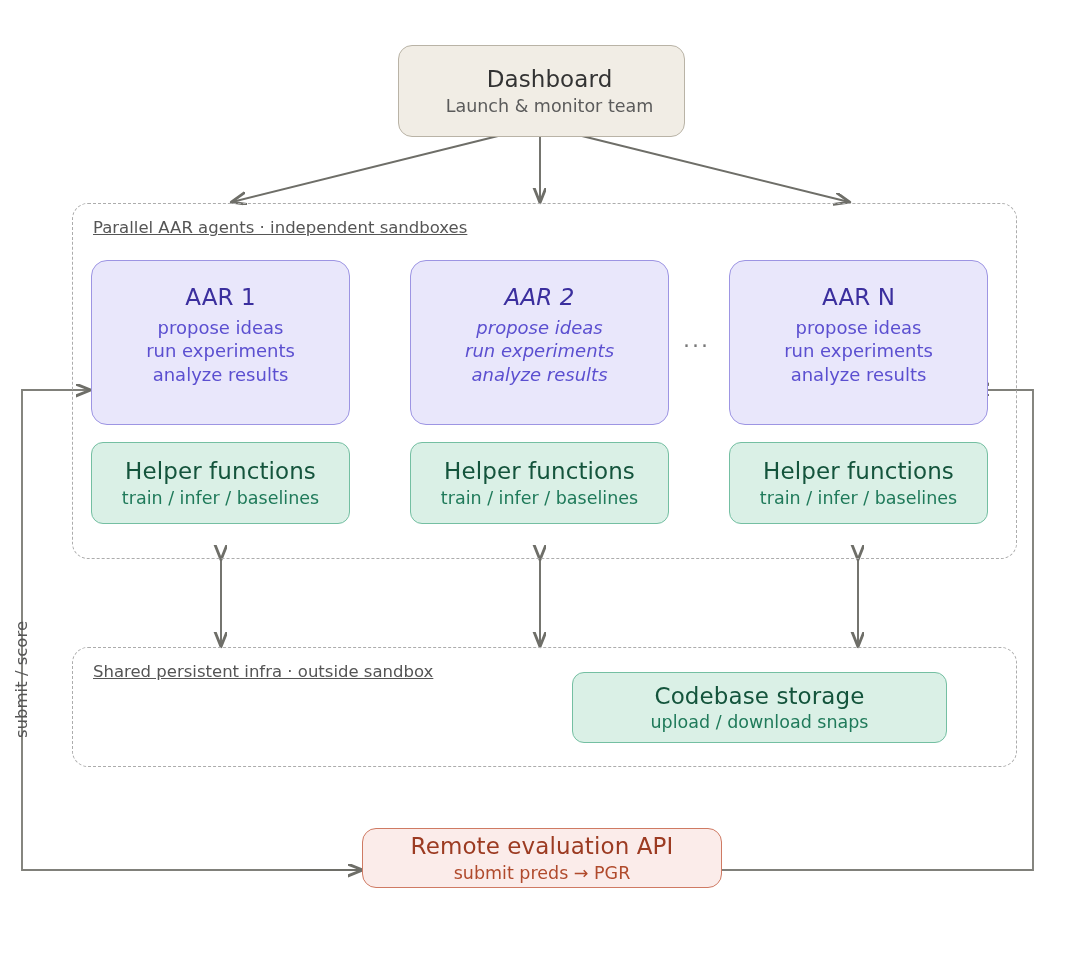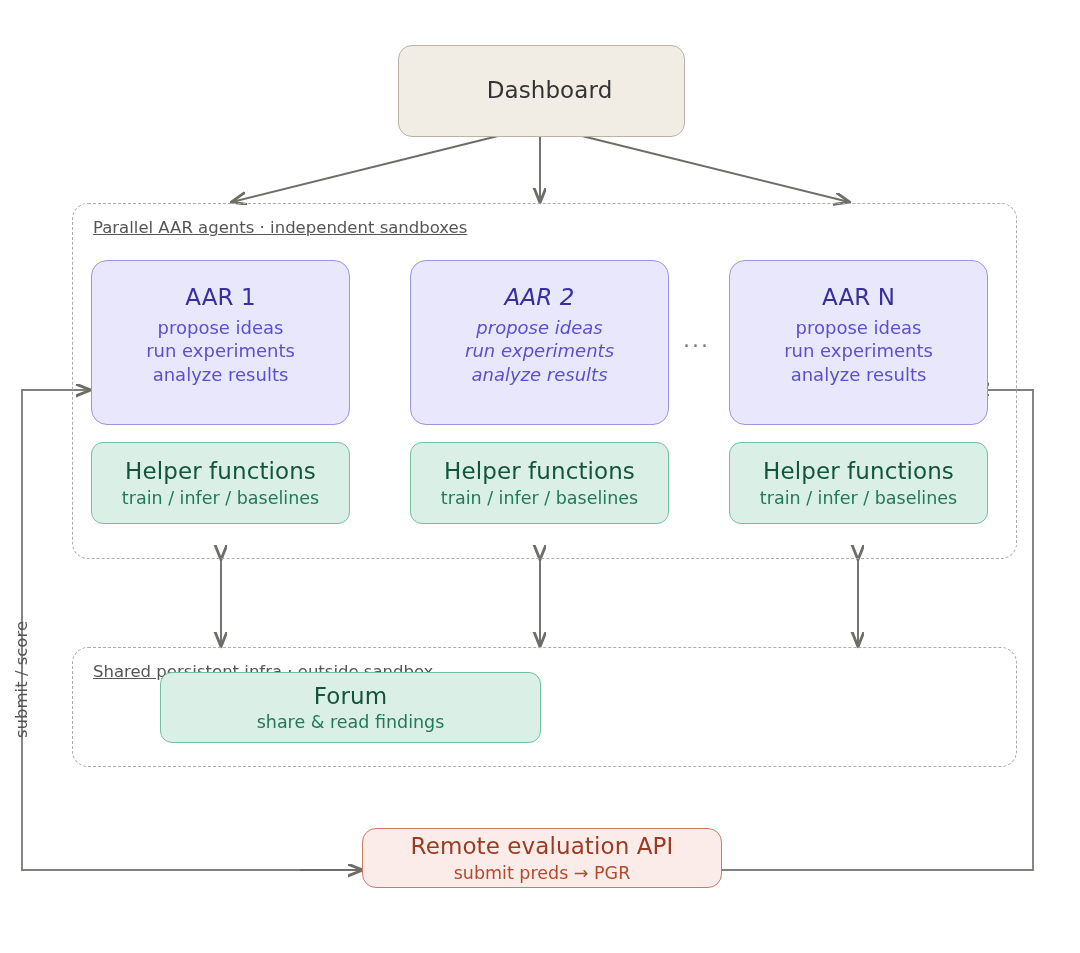--- a/index.html
+++ b/index.html
@@ -156,20 +156,21 @@
       <path d="M722,870 L1033,870 L1033,390 L975,390" marker-end="url(#ah)"></path>
     </g>
 
     <g stroke="#6e6e68" stroke-width="1.9" fill="none">
       <line x1="300" y1="870" x2="362" y2="870" marker-end="url(#ah)"></line>
     </g>
   </svg>
 
   <div class="node dashboard" style="left:398px; top:45px; width:287px; height:92px;padding-left:16px;">
     <div class="title">Dashboard</div>
+    <div class="sub">Launch &amp; monitor team</div>
   </div>
 
   <div class="group" style="left:72px; top:203px; width:945px; height:356px;"></div>
   <div class="group-label" style="left:93px; top:218px;">Parallel AAR agents · independent sandboxes</div>
 
   <div class="node agent" style="left:91px; top:260px; width:259px; height:165px;">
     <div class="title">AAR 1</div>
     <span class="sub-line">propose ideas</span>
     <span class="sub-line">run experiments</span>
     <span class="sub-line">analyze results</span>
@@ -199,25 +200,25 @@
     <span class="sub-line">analyze results</span>
   </div>
   <div class="node green" style="left:729px; top:442px; width:259px; height:82px;">
     <div class="title">Helper functions</div>
     <div class="sub">train / infer / baselines</div>
   </div>
 
   <div class="group" style="left:72px; top:647px; width:945px; height:120px;"></div>
   <div class="group-label" style="left:93px; top:662px;">Shared persistent infra · outside sandbox</div>
 
-  <div class="node green" style="left:160px; top:672px; width:381px; height:71px;">
-    <div class="title">Forum</div>
-    <div class="sub">share &amp; read findings</div>
-  </div>
-
+
+  <div class="node green" style="left:572px; top:672px; width:375px; height:71px;">
+    <div class="title">Codebase storage</div>
+    <div class="sub">upload / download snaps</div>
+  </div>
 
   <div class="node redbox" style="left:362px; top:828px; width:360px; height:60px;align-items:center;">
     <div class="title">Remote evaluation API</div>
     <div class="sub">submit preds → PGR</div>
   </div>
 
   <div class="vlabel" style="left:12px; top:738px;">submit / score</div>
 
 </div>
 

